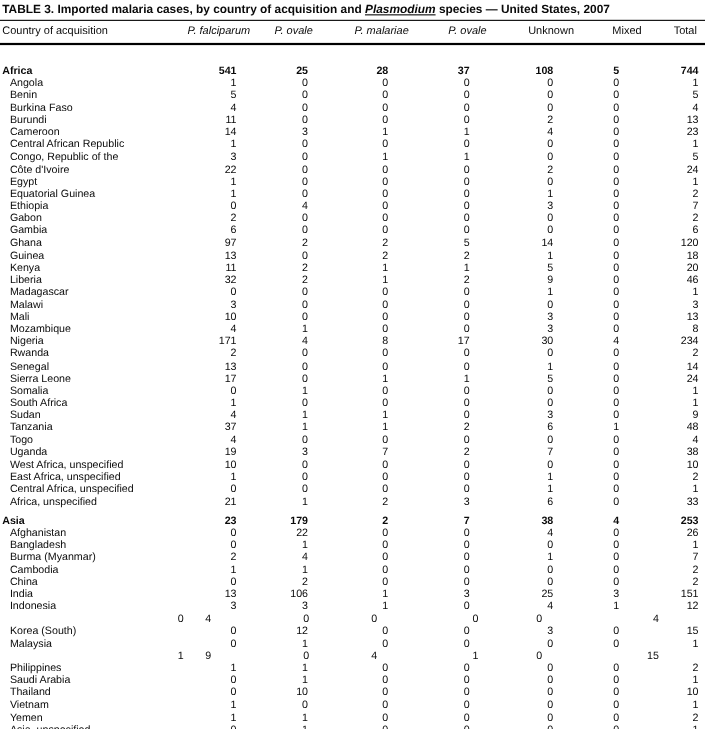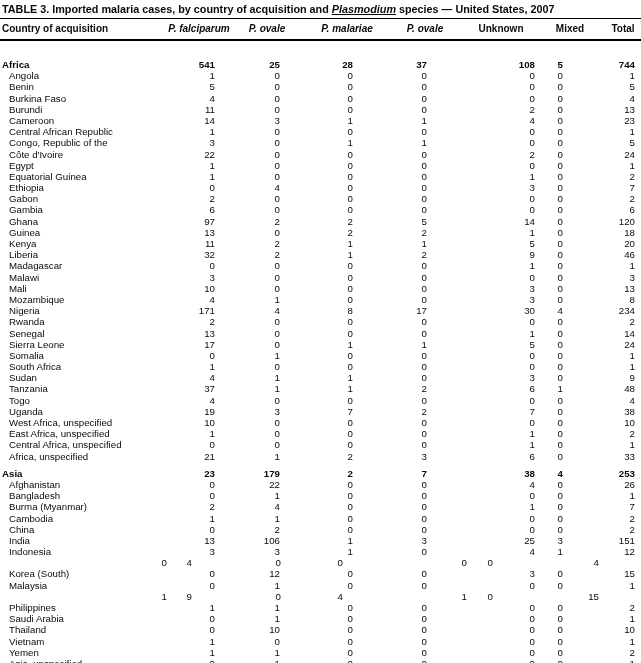--- a/index.html
+++ b/index.html
@@ -13,41 +13,41 @@
     white-space:nowrap;
   }
   .title i { font-style:italic;text-decoration:underline; }
 
   .grid {
     display:grid;
     grid-template-columns:175px 48px 88px 72px 84px 68px 70px 36px;
   }
 
   .header-row {
-    font-weight:bold; font-size:10px; line-height:12px;
+    font-weight:normal; font-size:10px; line-height:12px;
     padding:4px 0 4px 0;
     border-bottom:2px solid #000;
     align-items:center;
   }
   .hcell { justify-self:center; width:max-content; white-space:nowrap; }
   .hcell.species { font-style:italic; }
   .hcell.first { justify-self:start; padding-left:2px; }
 
   .row { height:11.2px; line-height:11.2px; font-size:9.7px; align-items:center; }
   .row .country { padding-left:9px; white-space:nowrap; overflow:visible; }
   .row.section { font-weight:bold; }
   .row.section .country { padding-left:2px; }
   .row.section.gap { margin-top:6px; }
 
   .num { justify-self:end; white-space:nowrap; }
   .num.c1 { margin-right:8px; }
   .num.c2 { margin-right:31px; }
   .num.c3 { margin-right:30px; }
   .num.c4 { margin-right:40px; }
-  .num.c5 { }
+  .num.c5 { margin-right:32px; }
   .num.c6 { margin-right:42px; }
   .num.c7 { margin-right:6px; }
 
   #table-body { padding-top:18px; }
 </style>
 </head>
 <body>
 
 <div class="page">
   <div class="title">

